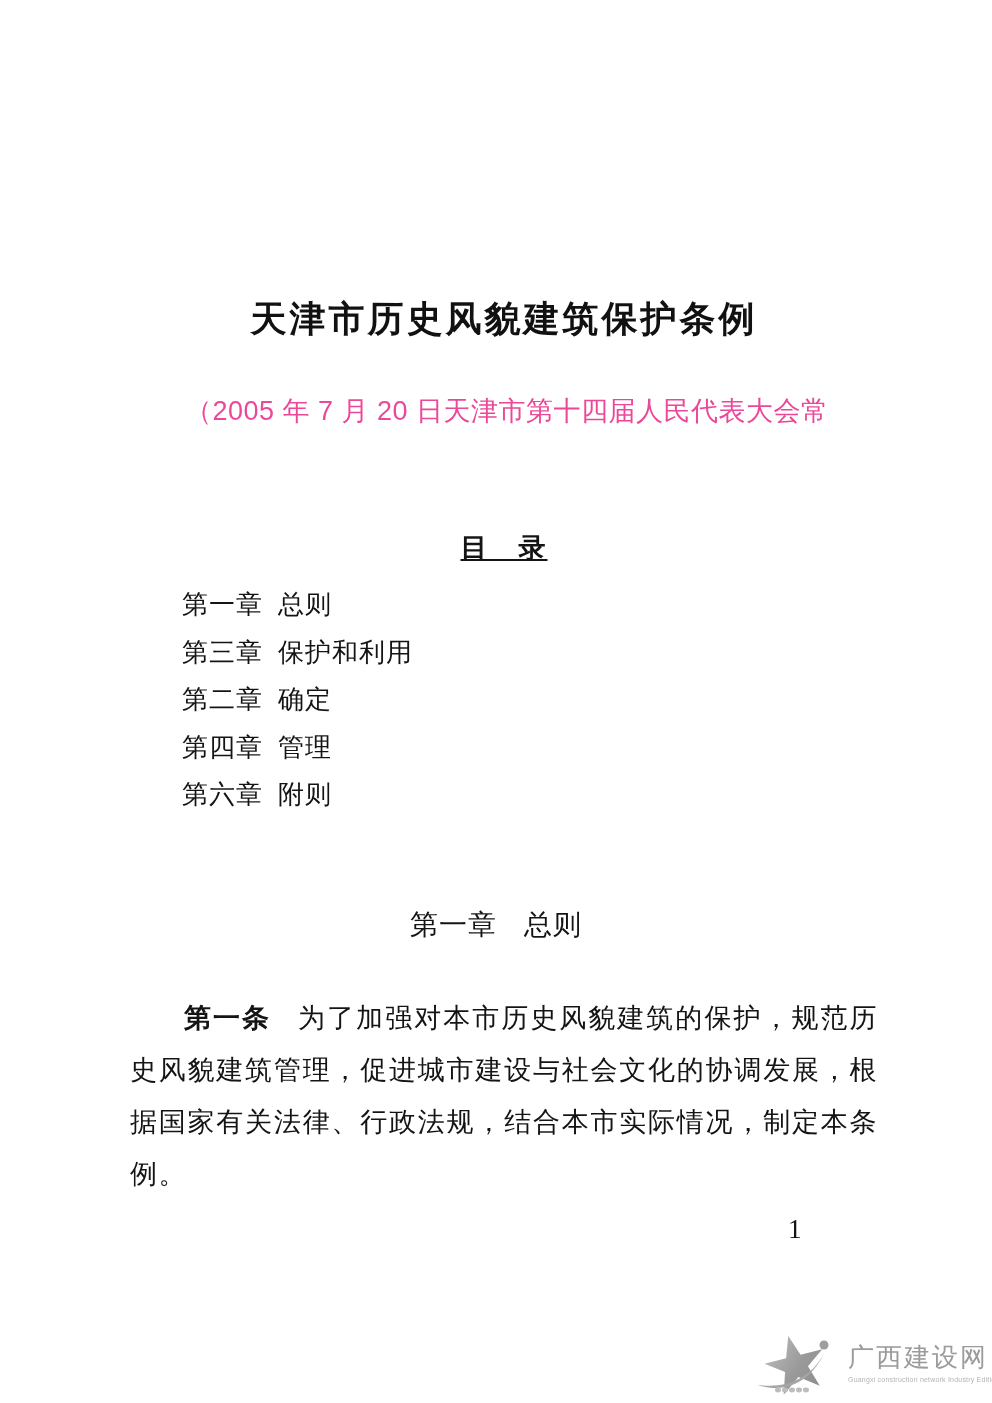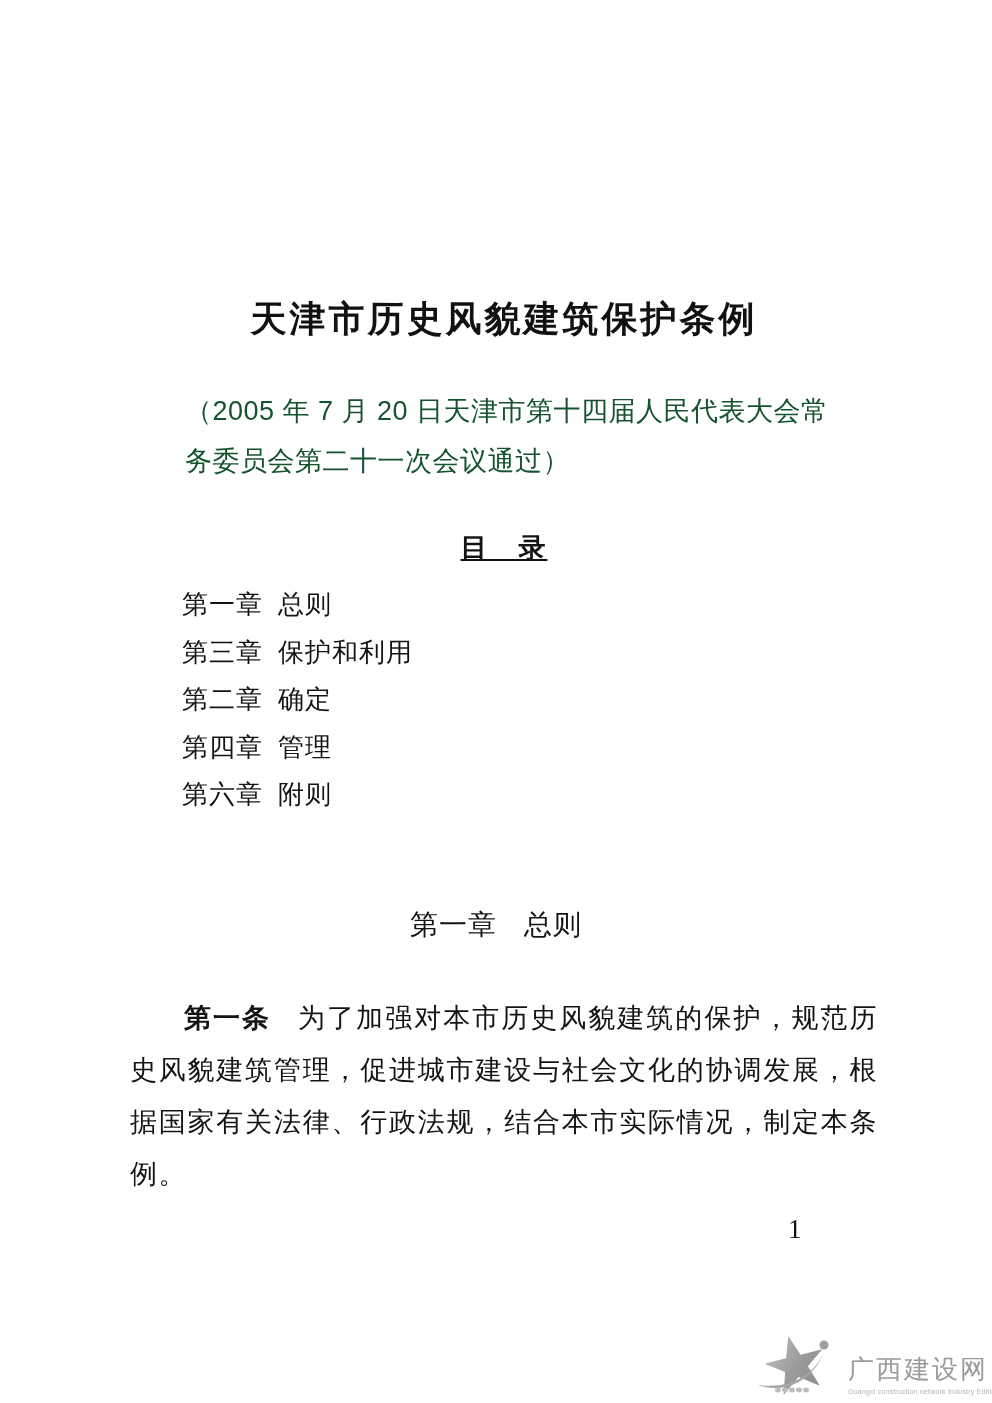--- a/index.html
+++ b/index.html
@@ -35,21 +35,21 @@
   .doc-subtitle {
     position: absolute;
     top: 386px;
     left: 185px;
     width: 700px;
     font-family: "Liberation Sans", sans-serif;
     font-weight: 500;
     font-size: 27px;
     line-height: 50px;
     letter-spacing: 0.5px;
-    color: #14532d;
+    color: #ec4899;
   }
 
   
   .toc {
     position: absolute;
     top: 532px;
     left: 130px;
     width: 748px;
     font-family: "Liberation Sans", sans-serif;
     color: #141414;
@@ -121,21 +121,21 @@
     font-size: 27px;
     color: #141414;
   }
 
   
   .watermark {
     position: absolute;
     right: 4px;
     bottom: 8px;
     display: flex;
-    align-items: flex-end;
+    align-items: center;
   }
   .star-logo {
     flex: 0 0 auto;
     margin-top: 2px;
   }
   .wm-text {
     margin-left: 4px;
     width: 140px;
   }
   .wm-name {
@@ -157,21 +157,20 @@
 </style>
 </head>
 <body>
 
 <div class="page">
 
   <h1 class="doc-title">天津市历史风貌建筑保护条例</h1>
 
   <div class="doc-subtitle">
     <div class="subtitle-line">（2005 年 7 月 20 日天津市第十四届人民代表大会常</div>
-    <div class="subtitle-line">务委员会第二十一次会议通过）</div>
   </div>
 
   <div class="toc">
     <div class="toc-heading">目　录</div>
     <div class="toc-list">
       <div class="toc-item">
         <span class="toc-chapter">第一章</span><span>总则</span>
       </div>
       <div class="toc-item">
         <span class="toc-chapter">第三章</span><span>保护和利用</span>

